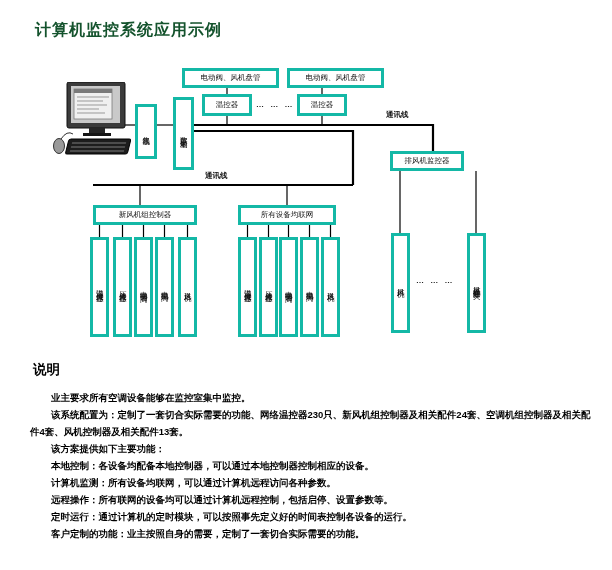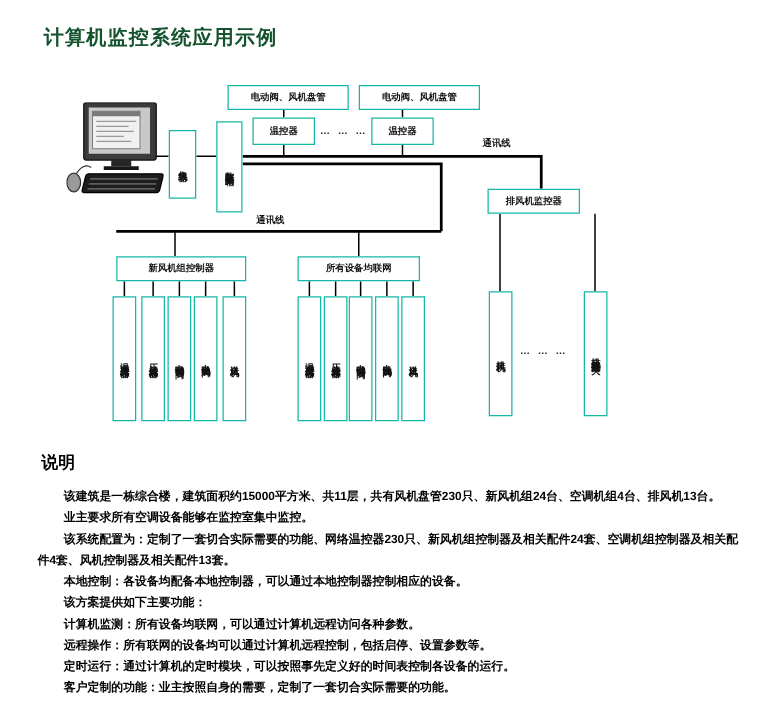--- a/index.html
+++ b/index.html
@@ -1,21 +1,21 @@
 <!DOCTYPE html>
 <html><head>
 <meta charset="utf-8">
 <style>
   html,body { margin:0; padding:0; background:#ffffff; }
   body { width:612px; height:570px; font-family:"Liberation Sans", sans-serif; }
   .page { position:relative; width:612px; height:570px; background:#fff; overflow:hidden; color:#000; }
 
   .page-title { position:absolute; left:35px; top:20px; font-size:16px; font-weight:bold; letter-spacing:1px; color:#14532d; white-space:nowrap; }
 
-  .box { position:absolute; box-sizing:border-box; background:#fff; border:1px solid #14b8a6; display:flex; align-items:center; justify-content:center; font-weight:bold; color:#111; text-align:center; }
+  .box { position:absolute; box-sizing:border-box; background:#fff; border:3px solid #14b8a6; display:flex; align-items:center; justify-content:center; font-weight:normal; color:#111; text-align:center; }
   .box.h { font-size:7.5px; white-space:nowrap; }
   .box.v { writing-mode:vertical-rl; text-orientation:upright; font-size:7.5px; line-height:1; letter-spacing:1px; }
 
   .dots { position:absolute; font-size:8px; font-weight:bold; color:#222; letter-spacing:2px; white-space:nowrap; }
   .comm-label { position:absolute; font-size:7.5px; font-weight:bold; color:#111; white-space:nowrap; }
 
   .lines-svg { position:absolute; left:0; top:0; width:612px; height:570px; pointer-events:none; }
   .lines-svg line, .lines-svg polyline { stroke:#000; fill:none; }
   .thin  { stroke-width:1.2px; }
   .thick { stroke-width:2.2px; }
@@ -121,25 +121,24 @@
     <div class="box v" style="left:321px; top:237px; width:19px; height:100px;">送风机</div>
 
     <div class="box v" style="left:391px; top:233px; width:19px; height:100px;">排风机</div>
     <div class="box v" style="left:467px; top:233px; width:19px; height:100px;">排风机通断开关</div>
     <div class="dots" style="left:416px; top:276px;">… … …</div>
 
   </div>
 
   <div class="notes-heading">说明</div>
   <div class="notes-body">
-    <div class="note-line indent">该建筑是一栋综合楼，建筑面积约15000平方米、共11层，共有风机盘管230只、新风机组24台、空调机组4台、排风机13台。</div>
     <div class="note-line indent">业主要求所有空调设备能够在监控室集中监控。</div>
     <div class="note-line indent">该系统配置为：定制了一套切合实际需要的功能、网络温控器230只、新风机组控制器及相关配件24套、空调机组控制器及相关配</div>
     <div class="note-line">件4套、风机控制器及相关配件13套。</div>
+    <div class="note-line indent">该方案提供如下主要功能：</div>
     <div class="note-line indent">本地控制：各设备均配备本地控制器，可以通过本地控制器控制相应的设备。</div>
-    <div class="note-line indent">该方案提供如下主要功能：</div>
     <div class="note-line indent">计算机监测：所有设备均联网，可以通过计算机远程访问各种参数。</div>
     <div class="note-line indent">远程操作：所有联网的设备均可以通过计算机远程控制，包括启停、设置参数等。</div>
     <div class="note-line indent">定时运行：通过计算机的定时模块，可以按照事先定义好的时间表控制各设备的运行。</div>
     <div class="note-line indent">客户定制的功能：业主按照自身的需要，定制了一套切合实际需要的功能。</div>
   </div>
 
 </div>
 
 </body></html>

